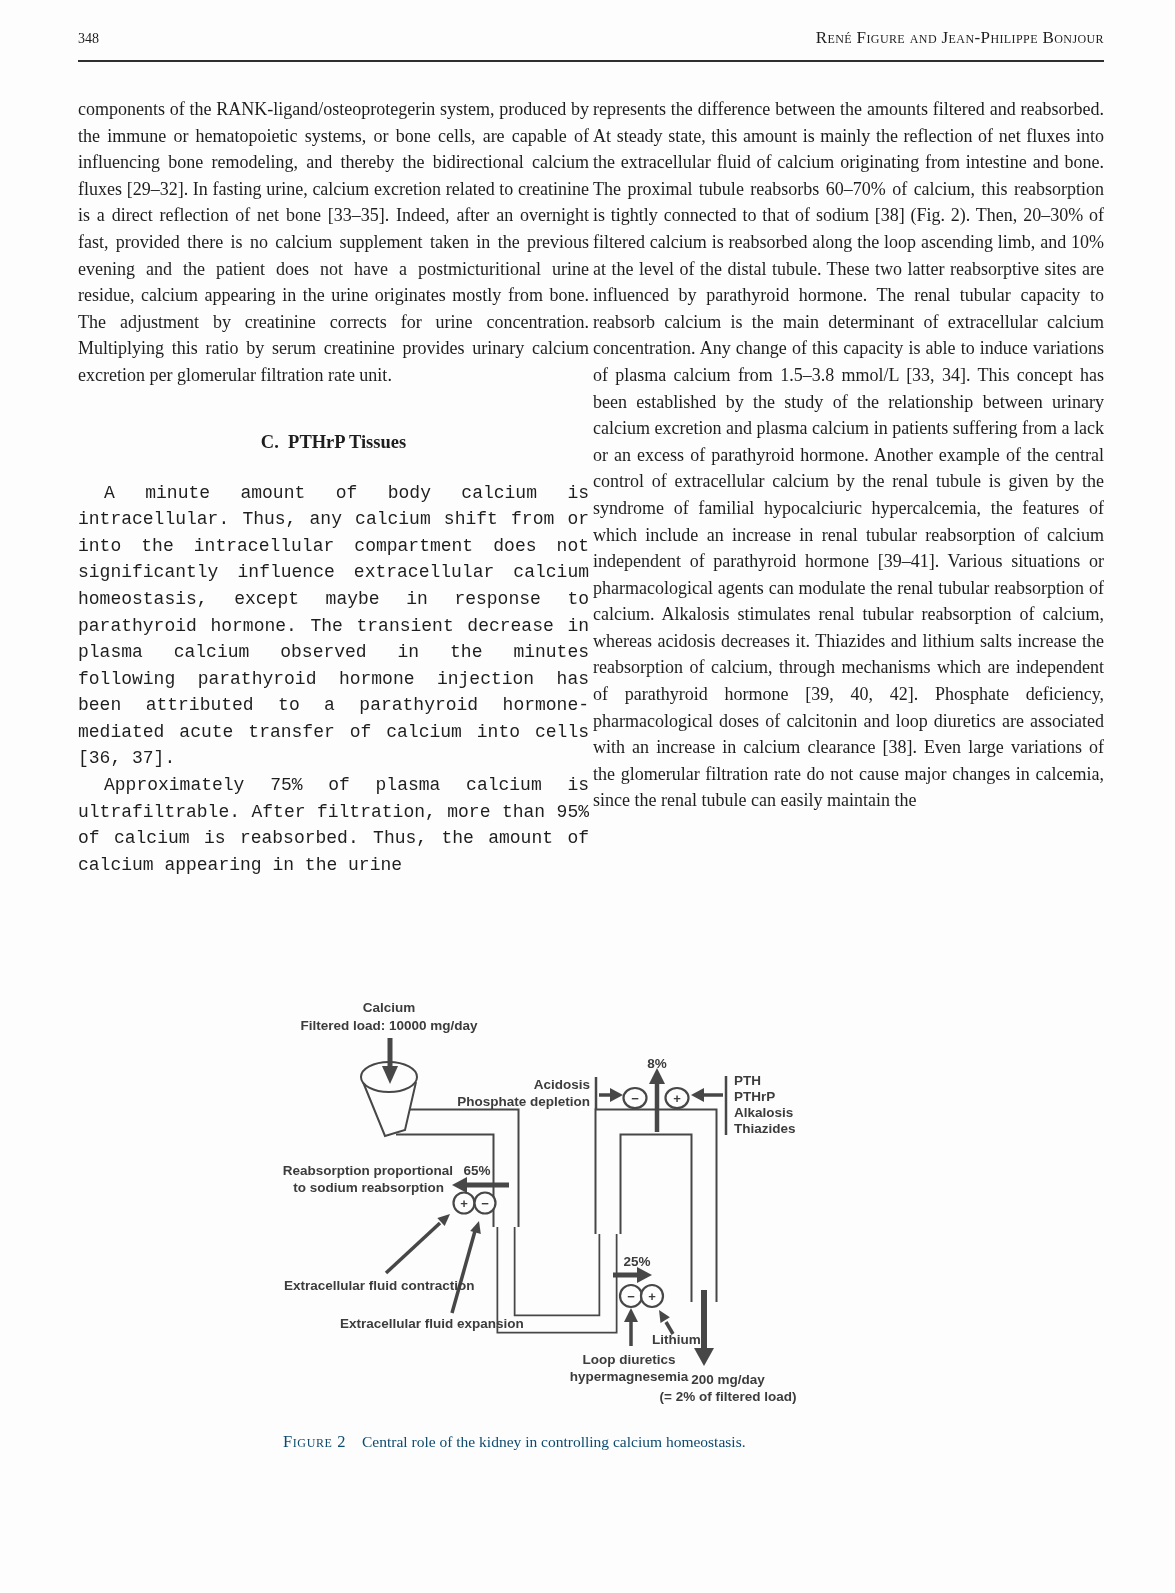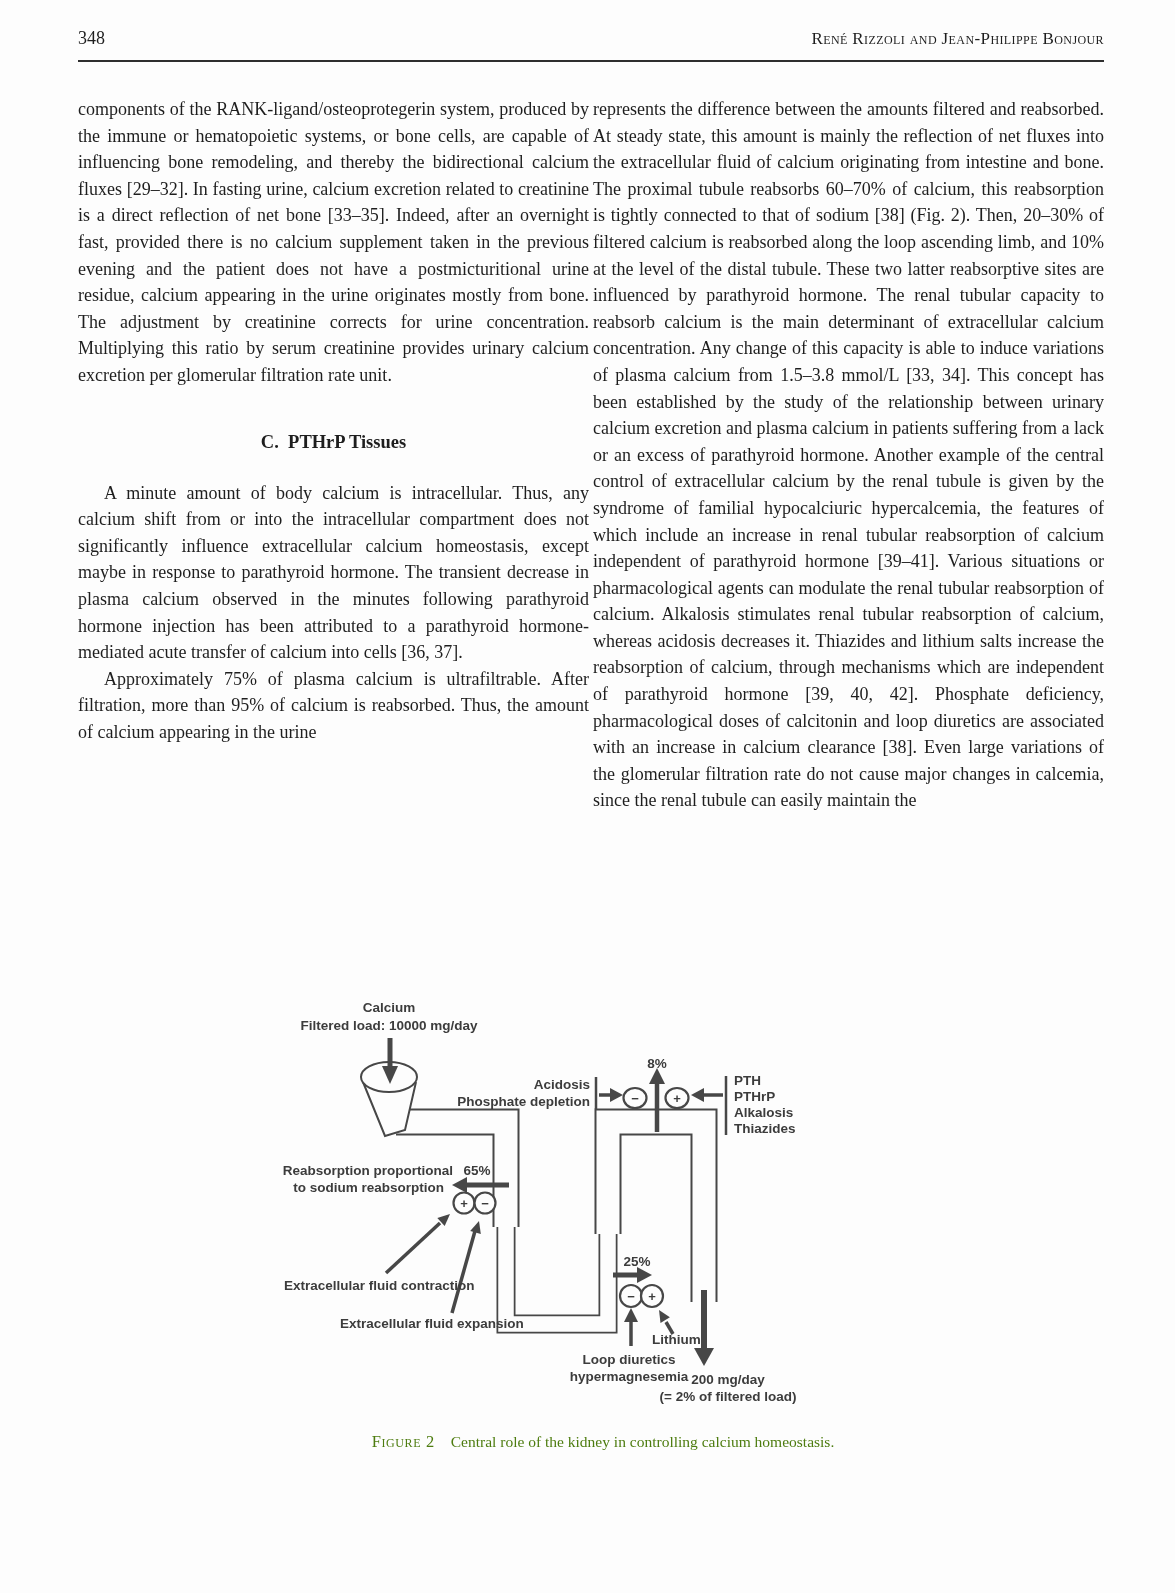--- a/index.html
+++ b/index.html
@@ -8,61 +8,61 @@
     background:#fdfdfd;
     font-family:"Liberation Serif", serif;
     color:#1e1e1e;
     position:relative;
     overflow:hidden;
   }
   .pagehead {
     position:absolute; top:28px; left:78px; width:1026px;
     display:flex; justify-content:space-between; align-items:baseline;
   }
-  .pageno { font-size:18px; }
+  .pageno { font-size:14px; }
   .runhead { font-variant:small-caps; font-size:17px; letter-spacing:0.4px; }
   .rule {
     position:absolute; top:60px; left:78px; width:1026px;
     border-top:2.2px solid #2e2e2e;
   }
   .cols {
     position:absolute; top:96px; left:78px; width:1026px;
     display:flex; gap:4px;
   }
   .col {
     flex:1; font-size:18px; line-height:26.6px;
     text-align:justify; text-justify:inter-word;
   }
   .col p { margin:0; }
-  .col p.indent { text-indent:26px; }
+  .col p.indent { text-indent:26px;font-family:Liberation Mono, monospace; }
   h3.sec {
     text-align:center; font-size:18.5px; font-weight:bold;
     margin:42px 0 27px 0; line-height:22px;
   }
   .figwrap { position:absolute; left:276px; top:972px; width:650px; height:455px; }
   .figwrap svg text {
     font-family:"Liberation Sans", sans-serif;
     font-weight:bold; font-size:13.5px; fill:#3c3c3c;
   }
   .figwrap svg text.sign { font-size:13px; }
   .cap {
     position:absolute; left:283px; top:1432px; width:640px;
-    font-size:15.5px; color:#4d7c0f;text-align:center;
+    font-size:15.5px; color:#0c4a6e;
   }
   .cap .caplabel {
     font-variant:small-caps; letter-spacing:0.6px;
     font-size:16.5px; margin-right:16px;
   }
 </style>
 </head>
 <body>
 
 <div class="pagehead">
   <span class="pageno">348</span>
-  <span class="runhead">René Rizzoli and Jean-Philippe Bonjour</span>
+  <span class="runhead">René Figure and Jean-Philippe Bonjour</span>
 </div>
 <div class="rule"></div>
 
 <div class="cols">
   <div class="col">
     <p>components of the RANK-ligand/osteoprotegerin system, produced by the immune or hematopoietic systems, or bone cells, are capable of influencing bone remodeling, and thereby the bidirectional calcium fluxes [29–32]. In fasting urine, calcium excretion related to creatinine is a direct reflection of net bone [33–35]. Indeed, after an overnight fast, provided there is no calcium supplement taken in the previous evening and the patient does not have a postmicturitional urine residue, calcium appearing in the urine originates mostly from bone. The adjustment by creatinine corrects for urine concentration. Multiplying this ratio by serum creatinine provides urinary calcium excretion per glomerular filtration rate unit.</p>
     <h3 class="sec">C. PTHrP Tissues</h3>
     <p class="indent">A minute amount of body calcium is intracellular. Thus, any calcium shift from or into the intracellular compartment does not significantly influence extracellular calcium homeostasis, except maybe in response to parathyroid hormone. The transient decrease in plasma calcium observed in the minutes following parathyroid hormone injection has been attributed to a parathyroid hormone-mediated acute transfer of calcium into cells [36, 37].</p>
     <p class="indent">Approximately 75% of plasma calcium is ultrafiltrable. After filtration, more than 95% of calcium is reabsorbed. Thus, the amount of calcium appearing in the urine</p>
   </div>

